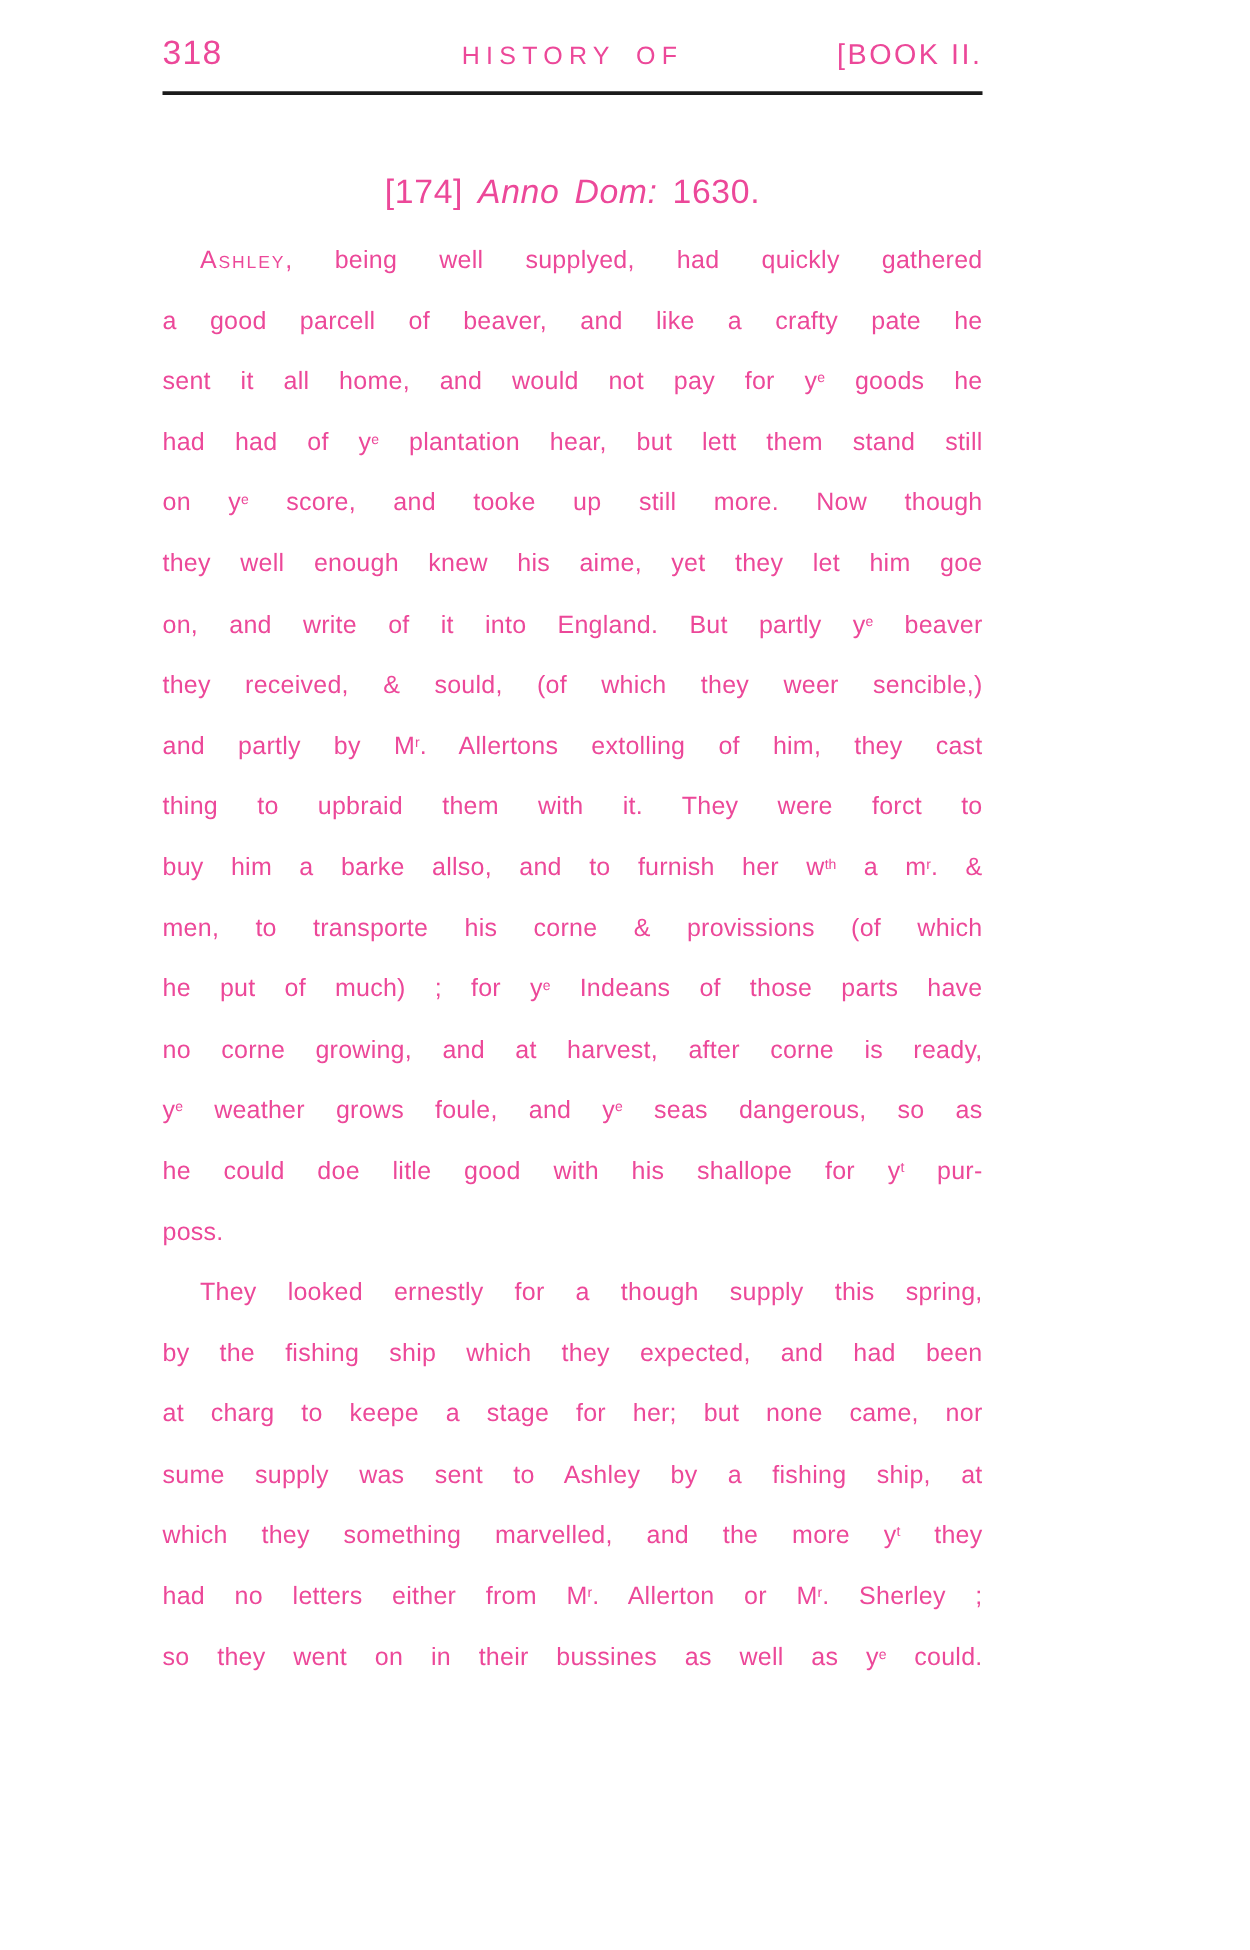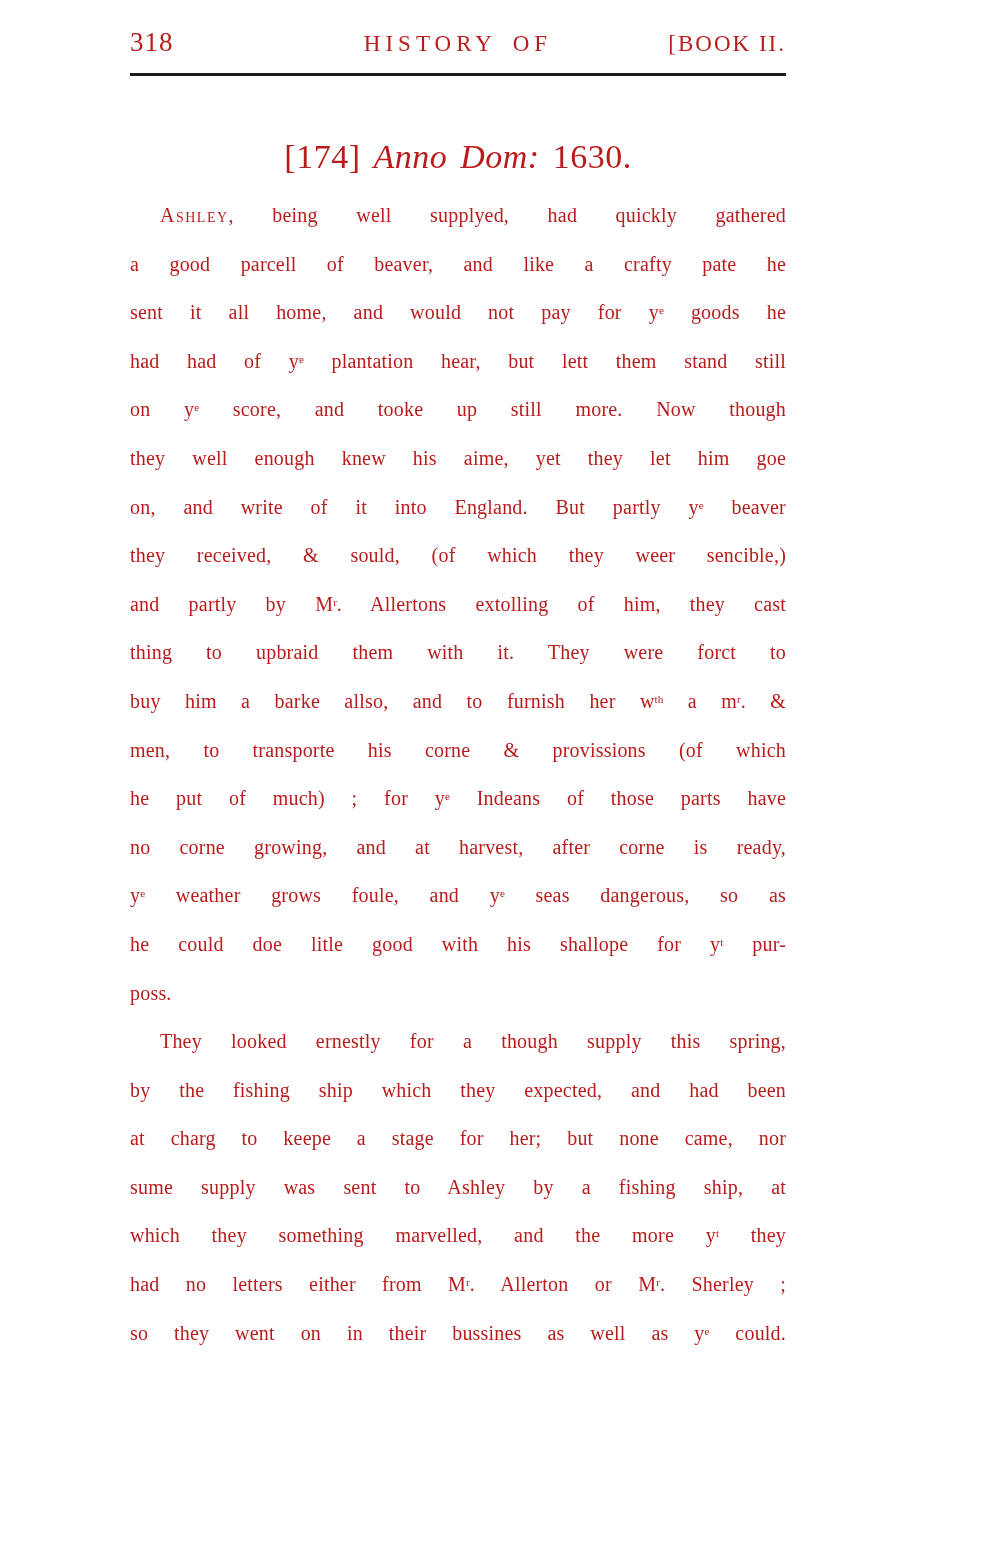--- a/index.html
+++ b/index.html
@@ -6,59 +6,59 @@
     margin: 0;
     padding: 0;
     background: #ffffff;
   }
   .page {
     position: relative;
     width: 901px;
     height: 1560px;
     box-sizing: border-box;
     background: #ffffff;
-    color: #b91c1c;
-    font-family: Liberation Serif, serif;
+    color: #ec4899;
+    font-family: Liberation Sans, sans-serif;
     padding: 0 115px 0 130px;
     overflow: hidden;
   }
   
   .header-row {
     display: grid;
     grid-template-columns: 1fr auto 1fr;
     align-items: baseline;
     padding-top: 27px;
   }
   .page-number {
     font-size: 27px;
     letter-spacing: 1px;
     justify-self: start;
   }
   .running-title {
-    font-size: 23px;
+    font-size: 20px;
     letter-spacing: 5px;
     word-spacing: 6px;
     justify-self: center;
   }
   .book-label {
     font-size: 23px;
     letter-spacing: 2px;
     justify-self: end;
   }
   .header-rule {
     margin-top: 15px;
     border: none;
     border-top: 3px solid #1b1b1b;
     height: 0;
   }
   
   .section-heading {
     margin-top: 62px;
     text-align: center;
-    font-size: 34px;
+    font-size: 27px;
     letter-spacing: 0.5px;
     word-spacing: 4px;
   }
   .heading-italic { font-style: italic; }
   
   .body-text {
     margin-top: 15px;
     font-size: 20px;
     letter-spacing: 0.2px;
   }

